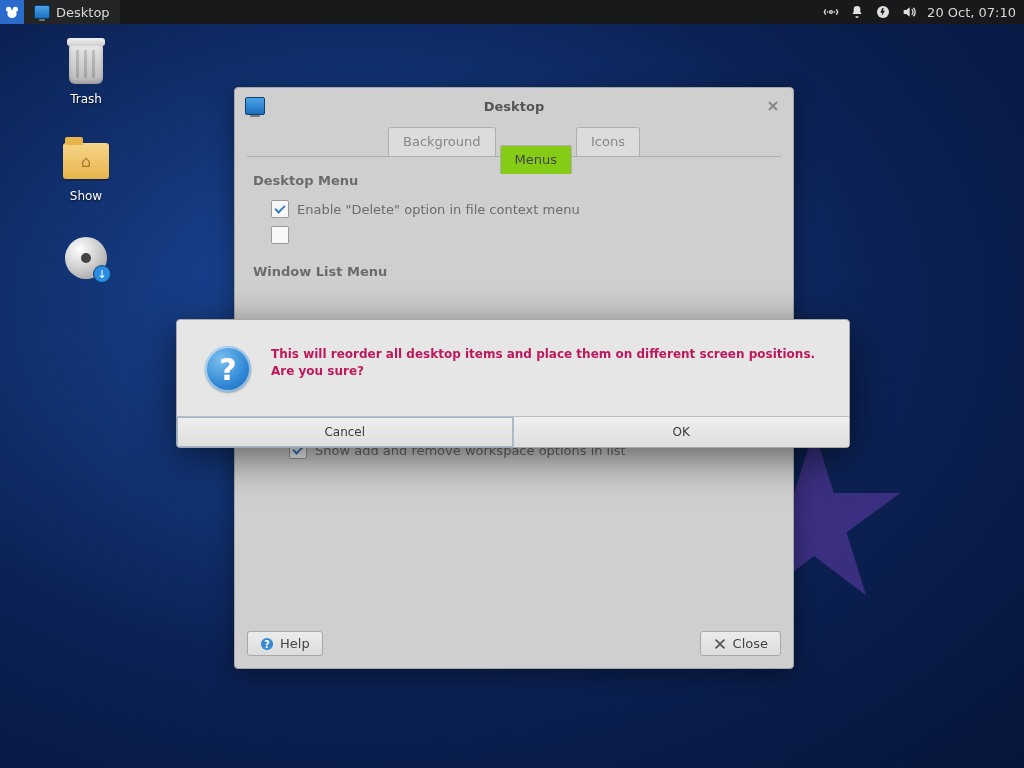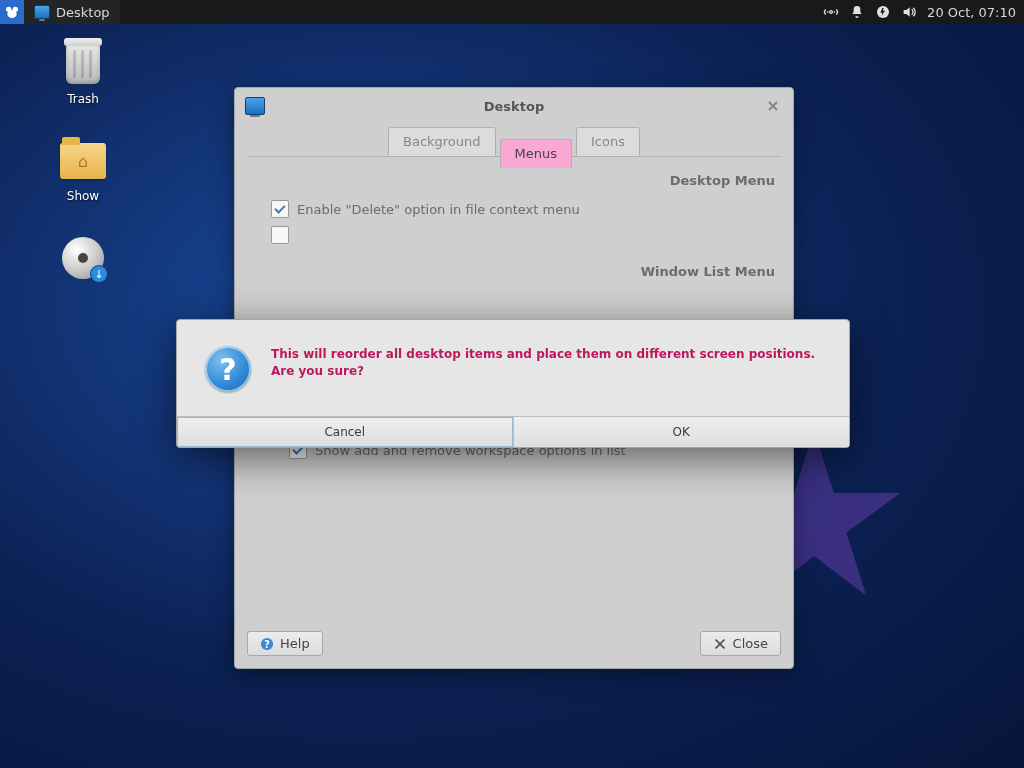--- a/index.html
+++ b/index.html
@@ -51,30 +51,29 @@
   .task-icon-monitor::after {
     content: ""; position: absolute; left: 4px; right: 4px; bottom: -3px; height: 2px;
     background: #777; border-radius: 1px;
   }
   .panel-icon { display: inline-flex; align-items: center; justify-content: center; color: #e0e0e0; }
   .panel-icon svg { width: 16px; height: 16px; display: block; }
 
   
   .desktop-icons {
     position: absolute;
-    top: 40px; left: 0;
+    top: 40px; left: 16px;
     width: 140px;
     display: flex; flex-direction: column;
     align-items: center;
     gap: 30px;
     color: #fff;
     font-size: 12px;
     text-align: center;
     z-index: 1;
-    padding-left: 13px;
   }
   .desktop-icon { width: 120px; display: flex; flex-direction: column; align-items: center; gap: 4px; cursor: default; }
   .desktop-icon .glyph { width: 48px; height: 48px; display: flex; align-items: center; justify-content: center; }
   .desktop-icon .label { text-shadow: 0 1px 2px rgba(0,0,0,0.8); line-height: 1.25; }
 
   .glyph-trash {
     width: 34px; height: 40px;
     background: linear-gradient(#e8e8e8,#b8b8b8);
     border-radius: 4px 4px 6px 6px;
     position: relative;
@@ -156,35 +155,35 @@
   .tab {
     padding: 6px 14px 7px;
     border: 1px solid #b0b0b0;
     border-bottom: none;
     border-radius: 3px 3px 0 0;
     background: #dcdcdc;
     color: #888;
     font-size: 13px;
   }
   .tab.active {
-    background: #f9a8d4;
+    background: #84cc16;
     color: #444;
     position: relative;
-    top: 12px;
+    top: 18px;
     z-index: 2;
   }
   .tabstrip-line { height:1px; background:#b0b0b0; margin: 0 12px; }
 
   .settings-body {
     flex: 1;
     padding: 10px 18px 8px 18px;
     color: #6b6b6b;
     overflow: hidden;
   }
-  .section-head { font-weight: 700; color:#6b6b6b; margin: 6px 0 8px; text-align: right; }
+  .section-head { font-weight: 700; color:#6b6b6b; margin: 6px 0 8px; }
   .row { display:flex; align-items:center; gap:8px; padding: 4px 0 4px 18px; }
   .row.indent2 { padding-left: 36px; }
   .row.dim { color:#9a9a9a; }
   .check {
     width:16px; height:16px; border:1px solid #9a9a9a; border-radius:2px;
     background:#f7f7f7; display:inline-flex; align-items:center; justify-content:center;
     flex: none;
   }
   .check.on::before {
     content:""; width:8px; height:4px;

